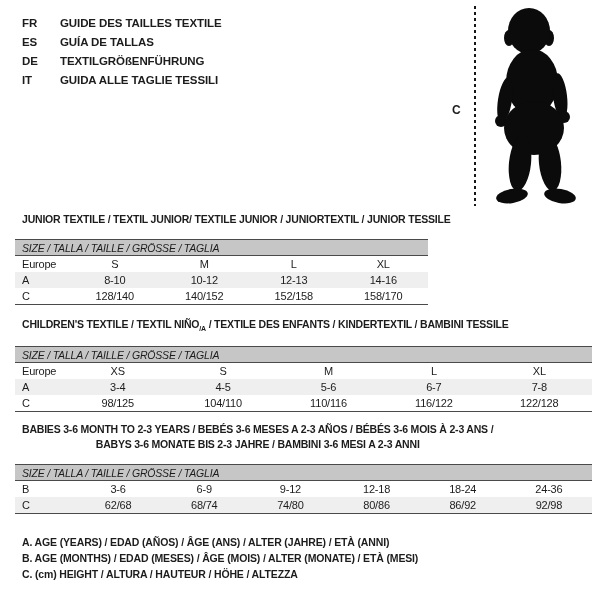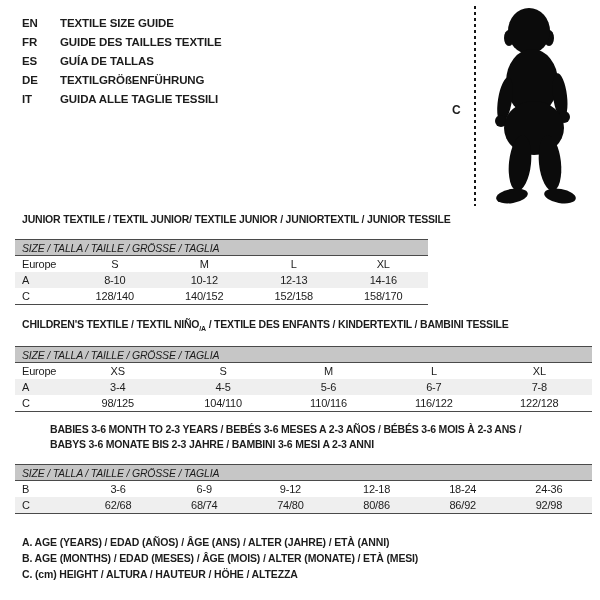--- a/index.html
+++ b/index.html
@@ -14,23 +14,23 @@
   .lang-label{white-space:nowrap;}
 
   
   .height-line{position:absolute;left:474px;top:6px;width:2px;height:200px;
       background:repeating-linear-gradient(to bottom,#161616 0 3px,transparent 3px 6px);}
   .figure-label{position:absolute;left:452px;top:103px;font-weight:700;font-size:12px;}
   .baby-svg{position:absolute;left:487px;top:4px;}
 
   
   .sec-title{position:absolute;left:22px;font-weight:700;font-size:10.5px;
-             letter-spacing:-0.2px;white-space:nowrap;}
+             letter-spacing:-0.2px;white-space:nowrap;text-align:center;}
   .sec-title .sub{font-size:7px;vertical-align:sub;}
-  .sec-title.two-line{line-height:15px;margin-left:28px;}
+  .sec-title.two-line{line-height:15px;}
 
   
   .size-table{position:absolute;left:15px;border-collapse:collapse;table-layout:fixed;}
   .size-table td,.size-table th{padding:0;font-size:11px;font-weight:400;
       height:16px;text-align:center;letter-spacing:-0.2px;overflow:hidden;white-space:nowrap;}
   .size-table .size-bar td{background:#c6c6c6;border-top:1px solid #4a4a4a;
       border-bottom:1px solid #4a4a4a;text-align:left;padding-left:7px;
       font-size:10.5px;height:15px;font-style:italic;}
   .size-table .lbl{text-align:left;padding-left:7px;}
   .size-table tr.alt td{background:#efefef;}
@@ -40,24 +40,20 @@
   .footnotes{position:absolute;left:22px;top:536px;}
   .footnote{height:16px;font-weight:700;font-size:10.5px;
             letter-spacing:-0.15px;white-space:nowrap;}
 </style>
 </head>
 <body>
 
 <div class="page">
 
   <div class="lang-block">
-    <div class="lang-row">
-      <span class="lang-code">EN</span>
-      <span class="lang-label">TEXTILE SIZE GUIDE</span>
-    </div>
     <div class="lang-row">
       <span class="lang-code">FR</span>
       <span class="lang-label">GUIDE DES TAILLES TEXTILE</span>
     </div>
     <div class="lang-row">
       <span class="lang-code">ES</span>
       <span class="lang-label">GUÍA DE TALLAS</span>
     </div>
     <div class="lang-row">
       <span class="lang-code">DE</span>

